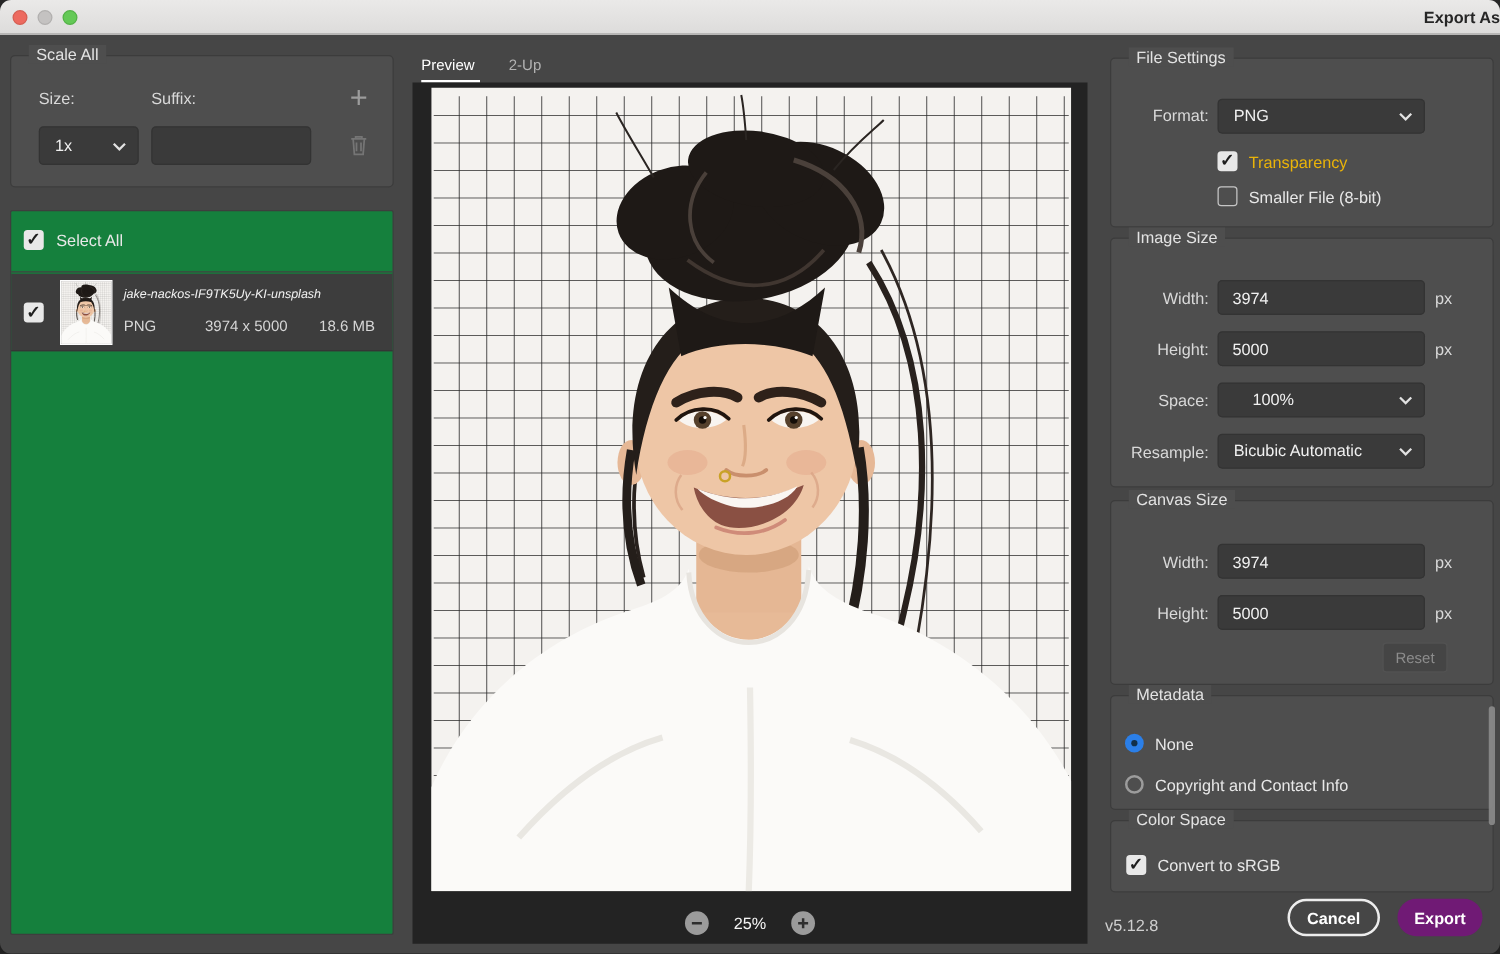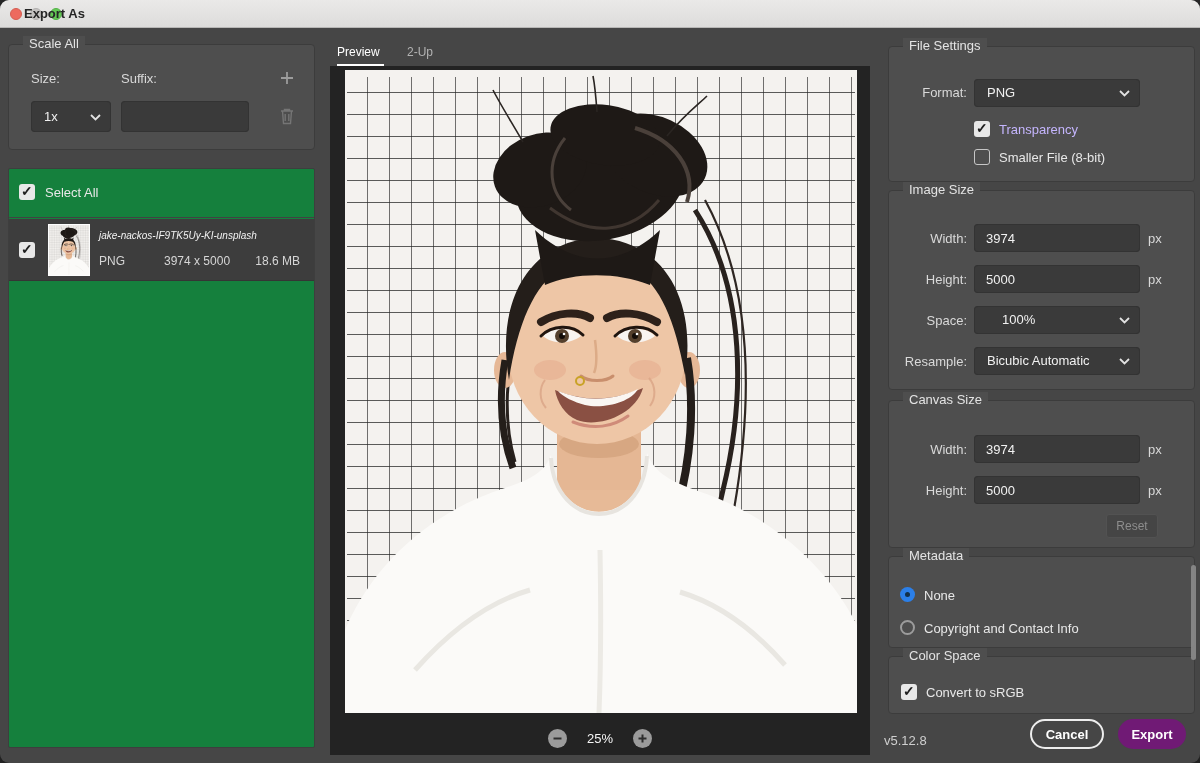--- a/index.html
+++ b/index.html
@@ -1,21 +1,21 @@
 <!DOCTYPE html>
 <html><head>
 <meta charset="utf-8">
 <style>
   * { margin:0; padding:0; box-sizing:border-box; }
   html,body { width:1200px; height:763px; background:#2a2a2a; font-family:"Liberation Sans", sans-serif; }
   .window { position:relative; width:1200px; height:763px; border-radius:9px; overflow:hidden; background:#464646; box-shadow:0 10px 40px rgba(0,0,0,.5); }
 
   
   .titlebar { position:absolute; left:0; top:0; width:100%; height:28px; background:linear-gradient(#eae9e8,#dddcdb); border-bottom:1px solid #b8b7b6; }
-  .title { position:absolute; left:0; right:0; top:6px; text-align:left; font-size:13px; font-weight:bold; color:#262626;margin-left:24px; }
+  .title { position:absolute; left:0; right:0; top:6px; text-align:right; font-size:13px; font-weight:bold; color:#262626;margin-left:24px; }
   .lights { position:absolute; left:10px; top:8px; display:flex; gap:8px; }
   .light { width:12px; height:12px; border-radius:50%; }
   .light.red { background:#ed6a5f; border:1px solid #d55e52; }
   .light.gray { background:#c4c2c1; border:1px solid #b2b0af; }
   .light.green { background:#64c956; border:1px solid #53b246; }
 
   
   .fieldset { position:absolute; border:1px solid #3c3c3c; border-radius:4px; background:#4e4e4e;text-decoration:underline; }
   .legend { position:absolute; top:-9px; left:14px; padding:0 6px; background:#4e4e4e; font-size:13px; color:#e3e3e3; }
   .lbl { position:absolute; font-size:13px; color:#d9d9d9; }
@@ -240,21 +240,21 @@
     <span class="row-lbl" style="top:38px;">Format:</span>
     <div class="dropdown ctl" style="position:absolute; top:32px;">
       <span class="val">PNG</span>
       <span class="chev">
         <svg width="11" height="7" viewBox="0 0 11 7">
             <path d="M1 1l4.5 4.5L10 1" stroke="#e2e2e2" stroke-width="1.8" fill="none"></path>
           </svg>
       </span>
     </div>
     <span class="cb checked" style="left:85px; top:74px;"></span>
-    <span class="lbl" style="left:110px; top:75px; color:#c4b5fd;">Transparency</span>
+    <span class="lbl" style="left:110px; top:75px; color:#eab308;">Transparency</span>
     <span class="cb unchecked" style="left:85px; top:102px;"></span>
     <span class="lbl" style="left:110px; top:103px; color:#e8e8e8;">Smaller File (8-bit)</span>
   </div>
 
   <div class="fieldset fs-image">
     <span class="legend">Image Size</span>
     <span class="row-lbl" style="top:40px;">Width:</span>
     <div class="field ctl" style="position:absolute; top:33px;">
       <input type="text" value="3974" style="">
     </div>

